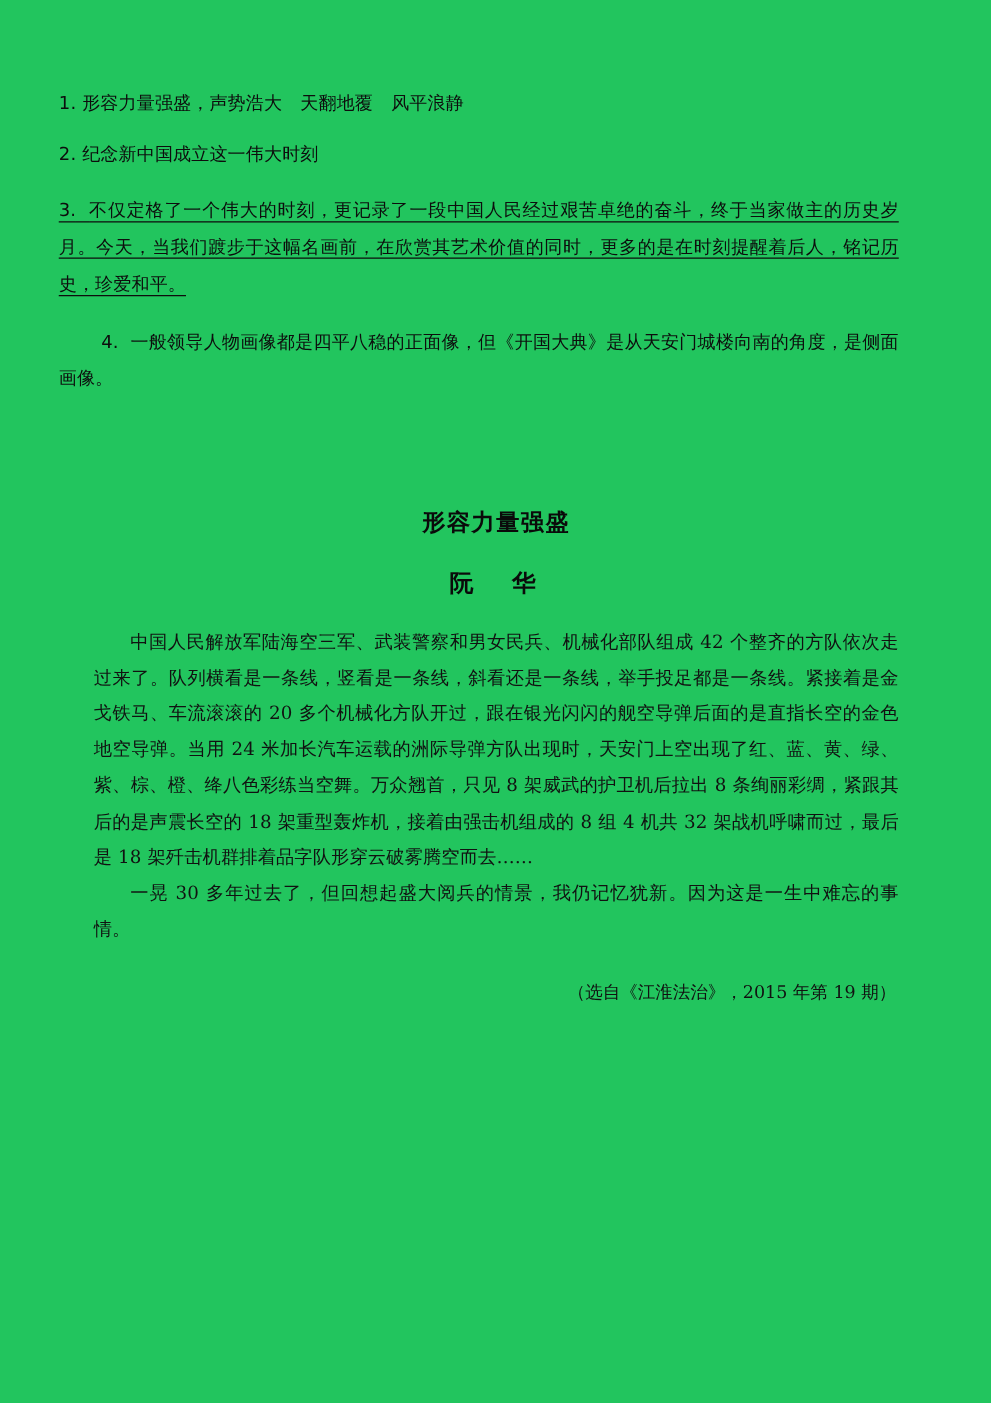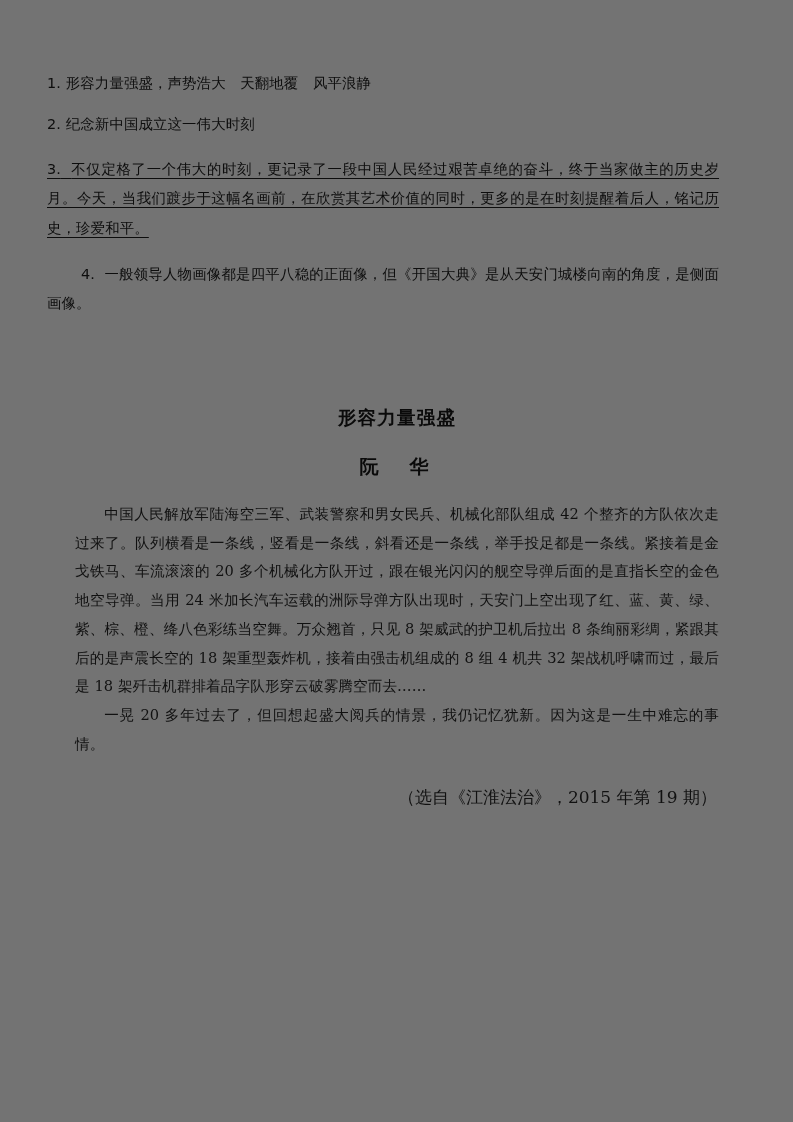--- a/index.html
+++ b/index.html
@@ -6,21 +6,21 @@
   html, body {
     margin: 0;
     padding: 0;
     background: #ffffff;
   }
   .page {
     position: relative;
     width: 793px;
     height: 1122px;
     margin: 0 auto;
-    background: #737373;
+    background: #22c55e;
     color: #000000;
     overflow: hidden;
     font-family: "DejaVu Sans", "Liberation Sans", sans-serif;
   }
 
   
   .answers {
     position: absolute;
     left: 47px;
     top: 72px;
@@ -90,21 +90,21 @@
     line-height: 1.97;
     text-align: justify;
     text-justify: inter-character;
     text-indent: 2em;
     margin: 0;
     color: #111111;
     letter-spacing: 0.1px;
   }
   .art-source {
     font-family: "DejaVu Serif", "Liberation Serif", serif;
-    font-size: 17px;
+    font-size: 14px;
     line-height: 1.97;
     text-align: right;
     margin: 22px 0 0 0;
     padding-right: 2px;
     color: #111111;
   }
 </style>
 </head>
 <body>
 
@@ -126,19 +126,19 @@
 
   </section>
 
   <article class="article">
 
     <h1 class="art-title">形容力量强盛</h1>
 
     <div class="art-author">阮　华</div>
 
     <p class="art-p">中国人民解放军陆海空三军、武装警察和男女民兵、机械化部队组成 42 个整齐的方队依次走过来了。队列横看是一条线，竖看是一条线，斜看还是一条线，举手投足都是一条线。紧接着是金戈铁马、车流滚滚的 20 多个机械化方队开过，跟在银光闪闪的舰空导弹后面的是直指长空的金色地空导弹。当用 24 米加长汽车运载的洲际导弹方队出现时，天安门上空出现了红、蓝、黄、绿、紫、棕、橙、绛八色彩练当空舞。万众翘首，只见 8 架威武的护卫机后拉出 8 条绚丽彩绸，紧跟其后的是声震长空的 18 架重型轰炸机，接着由强击机组成的 8 组 4 机共 32 架战机呼啸而过，最后是 18 架歼击机群排着品字队形穿云破雾腾空而去……</p>
-    <p class="art-p">一晃 20 多年过去了，但回想起盛大阅兵的情景，我仍记忆犹新。因为这是一生中难忘的事情。</p>
+    <p class="art-p">一晃 30 多年过去了，但回想起盛大阅兵的情景，我仍记忆犹新。因为这是一生中难忘的事情。</p>
 
     <p class="art-source">（选自《江淮法治》，2015 年第 19 期）</p>
 
   </article>
 
 </div>
 
 </body></html>

